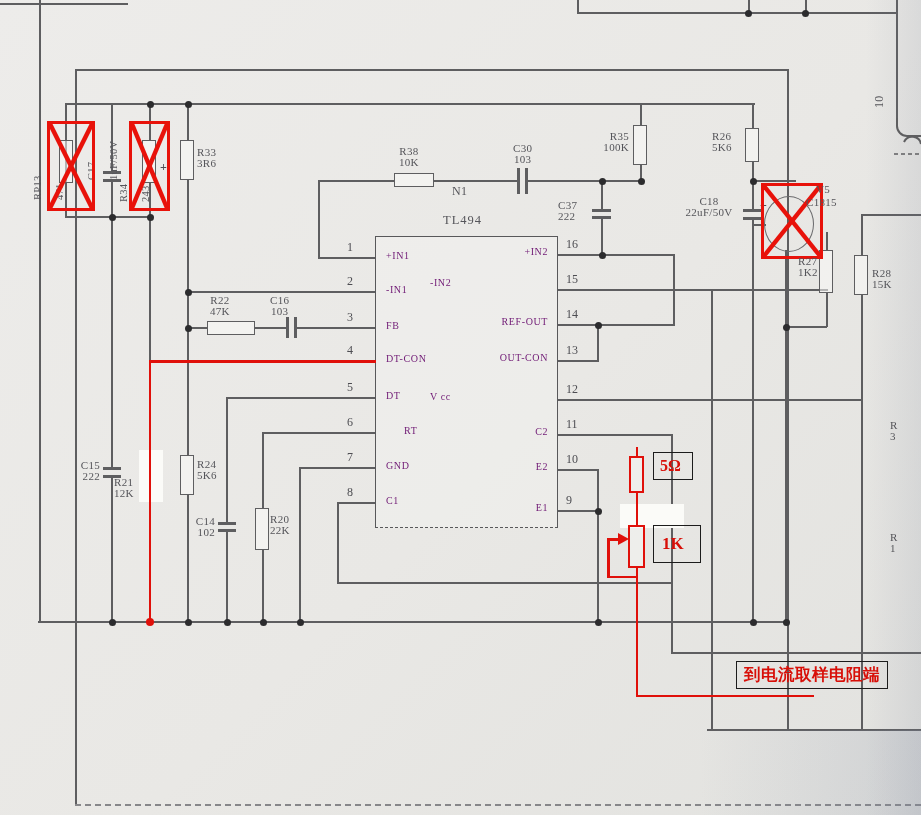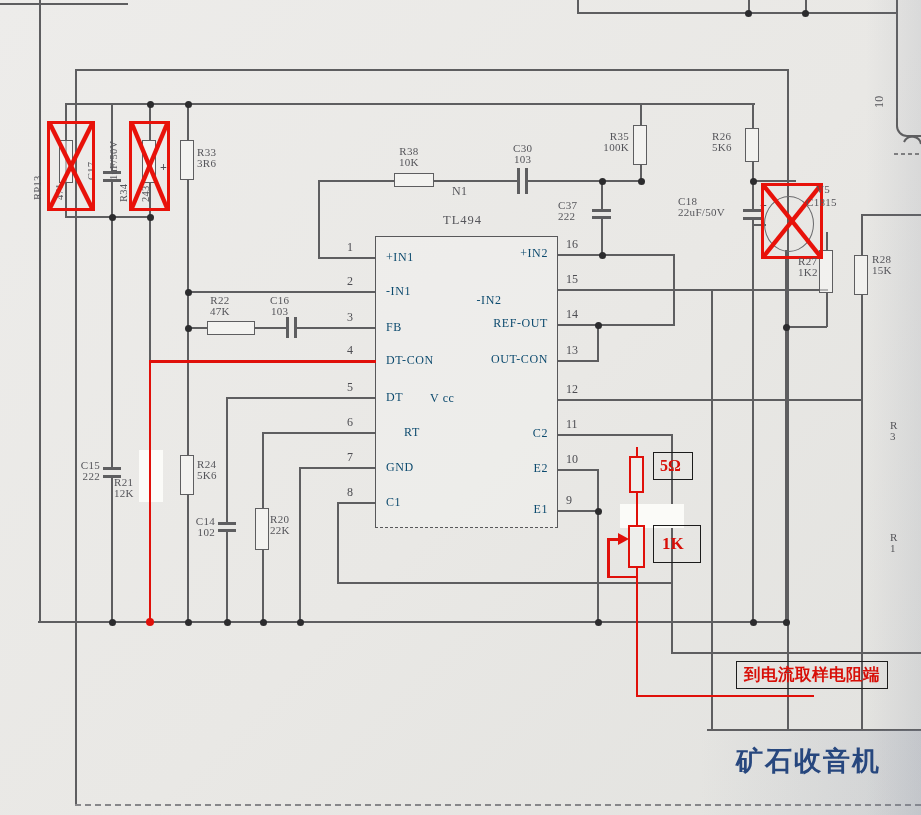--- a/index.html
+++ b/index.html
@@ -17,21 +17,21 @@
   .resh{position:absolute;width:40px;height:14px;border:1.7px solid #5e5e60;background:rgba(250,250,248,.55);box-sizing:border-box;z-index:3;}
   .rres{position:absolute;border:2.6px solid #e0100a;background:rgba(250,250,248,.4);box-sizing:border-box;z-index:7;}
   .lbl{position:absolute;font-size:11px;line-height:11px;color:#55555a;z-index:5;letter-spacing:.3px;white-space:nowrap;}
   .lbl span{display:block;}
   .rot{transform-origin:0 0;transform:rotate(-90deg);}
   .num{position:absolute;font-size:12px;color:#4d4d52;z-index:5;width:24px;}
   .xbox{position:absolute;border:3.4px solid #e8120a;box-sizing:border-box;z-index:6;}
   .xbox svg{width:100%;height:100%;display:block;}
   .abox{position:absolute;border:1.6px solid #1c1c1c;box-sizing:border-box;z-index:8;color:#d80f08;font-weight:bold;display:flex;align-items:center;}
   .ic{position:absolute;left:375px;top:236px;width:183px;height:292px;border:1.8px solid #58585a;border-bottom-style:dashed;box-sizing:border-box;background:rgba(246,246,244,.35);z-index:2;}
-  .pinlbl{position:absolute;font-size:12px;color:#0c4a6e;letter-spacing:.6px;z-index:5;white-space:nowrap;}
+  .pinlbl{position:absolute;font-size:10px;color:#701a75;letter-spacing:.6px;z-index:5;white-space:nowrap;}
   .patch{position:absolute;background:#fbfbf8;z-index:5;}
   .plus{position:absolute;font-size:12px;font-weight:bold;color:#4d4d52;z-index:5;}
   .wm{position:absolute;z-index:9;color:#27477e;font-family:"DejaVu Sans",sans-serif;}
   .shade{position:absolute;z-index:1;pointer-events:none;}
   .cn{font-family:"DejaVu Sans",sans-serif;}
 </style>
 </head>
 <body>
 
 <div class="shade" style="left:866px;top:0;width:55px;height:815px;background:linear-gradient(90deg,rgba(120,128,148,0),rgba(120,128,148,.14));"></div>
@@ -183,21 +183,21 @@
 <div class="pinlbl" style="left:386px;top:250px">+IN1</div>
 <div class="pinlbl" style="left:386px;top:284px">-IN1</div>
 <div class="pinlbl" style="left:386px;top:320px">FB</div>
 <div class="pinlbl" style="left:386px;top:353px">DT-CON</div>
 <div class="pinlbl" style="left:386px;top:390px">DT</div>
 <div class="pinlbl" style="left:404px;top:425px">RT</div>
 <div class="pinlbl" style="left:386px;top:460px">GND</div>
 <div class="pinlbl" style="left:386px;top:495px">C1</div>
 
 <div class="pinlbl" style="left:430px;top:246px;width:118px;text-align:right">+IN2</div>
-<div class="pinlbl" style="left:430px;top:293px;width:118px;text-align:center">-IN2</div>
+<div class="pinlbl" style="left:430px;top:277px;width:118px;text-align:left">-IN2</div>
 <div class="pinlbl" style="left:430px;top:316px;width:118px;text-align:right">REF-OUT</div>
 <div class="pinlbl" style="left:430px;top:352px;width:118px;text-align:right">OUT-CON</div>
 <div class="pinlbl" style="left:430px;top:391px;width:118px;text-align:left">V cc</div>
 <div class="pinlbl" style="left:430px;top:426px;width:118px;text-align:right">C2</div>
 <div class="pinlbl" style="left:430px;top:461px;width:118px;text-align:right">E2</div>
 <div class="pinlbl" style="left:430px;top:502px;width:118px;text-align:right">E1</div>
 
 <div class="num" style="left:347px;top:240px">1</div>
 <div class="num" style="left:347px;top:274px">2</div>
 <div class="num" style="left:347px;top:310px">3</div>
@@ -243,36 +243,36 @@
     <span>100K</span>
   </div>
 <div class="lbl" style="left:558px;top:200px;width:30px">
     <span>C37</span>
     <span>222</span>
   </div>
 <div class="lbl" style="left:712px;top:131px">
     <span>R26</span>
     <span>5K6</span>
   </div>
-<div class="lbl" style="left:678px;top:196px;text-align:left;width:62px">
+<div class="lbl" style="left:678px;top:196px;text-align:center;width:62px">
     <span>C18</span>
     <span>22uF/50V</span>
   </div>
 <div class="plus" style="left:760px;top:198px">+</div>
 <div class="lbl" style="left:816px;top:184px;z-index:7">
     <span>V5</span>
   </div>
 <div class="lbl" style="left:806px;top:197px;z-index:7">
     <span>C1815</span>
   </div>
 <div class="lbl" style="left:798px;top:256px;z-index:7">
     <span>R27</span>
     <span>1K2</span>
   </div>
-<div class="lbl" style="left:872px;top:254px">
+<div class="lbl" style="left:872px;top:268px">
     <span>R28</span>
     <span>15K</span>
   </div>
 <div class="lbl" style="left:210px;top:295px;text-align:center">
     <span>R22</span>
     <span>47K</span>
   </div>
 <div class="lbl" style="left:270px;top:295px;text-align:center">
     <span>C16</span>
     <span>103</span>
@@ -354,14 +354,13 @@
     <span>5Ω</span>
   </div>
 <div class="abox" style="left:653px;top:525px;width:48px;height:38px;font-size:17px;padding-left:8px">
     <span>1K</span>
   </div>
 <div class="abox cn" style="left:736px;top:661px;width:152px;height:28px;font-size:16.5px;justify-content:center;letter-spacing:.5px">
     <span>到电流取样电阻端</span>
   </div>
 
 <div class="wm" style="left:736px;top:746px;width:185px">
-  <div style="font-size:27px;font-weight:bold;letter-spacing:2px;line-height:30px">矿石收音机</div>
 </div>
 
 </body></html>

